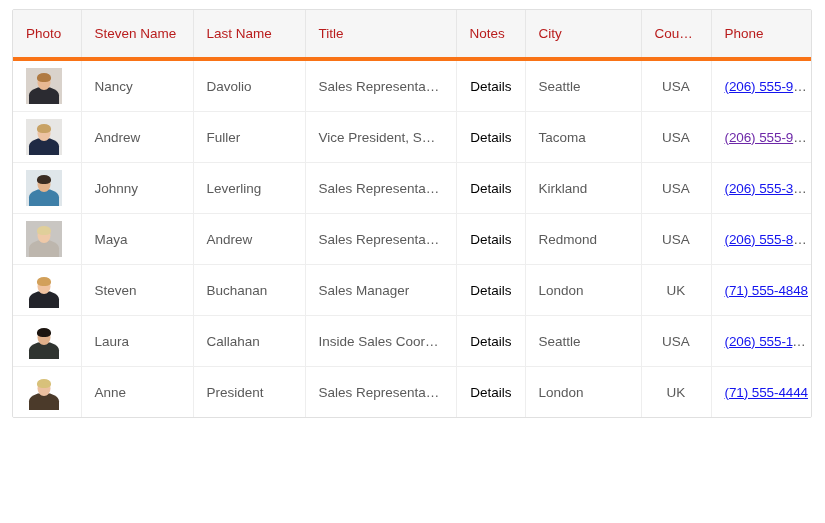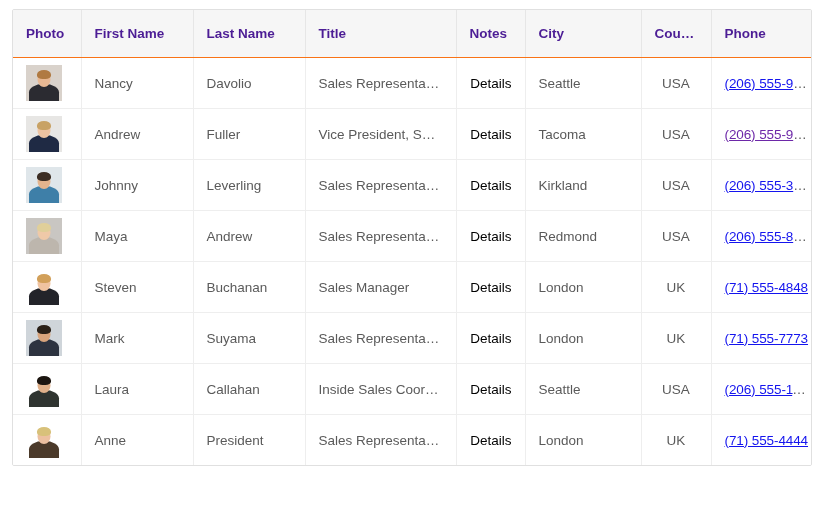--- a/index.html
+++ b/index.html
@@ -29,29 +29,29 @@
 
   table.grid {
     border-collapse: collapse;
     table-layout: fixed;
     width: 798px;
     font-size: 13.5px;
   }
 
   table.grid thead th {
     background: #f6f6f6;
-    color: #4c1d95;
-    font-weight: bold;
+    color: #b91c1c;
+    font-weight: normal;
     font-size: 13.5px;
     text-align: left;
     padding: 0 13px;
     height: 47px;
     vertical-align: middle;
     border-right: 1px solid #e6e6e6;
-    border-bottom: 1px solid #f97316;
+    border-bottom: 4px solid #f97316;
     white-space: nowrap;
     overflow: hidden;
     text-overflow: ellipsis;
   }
   table.grid thead th:last-child { border-right: none; }
   table.grid thead th.num { text-align: left; }
 
   table.grid tbody td {
     color: #5a5a5a;
     padding: 0 13px;
@@ -121,21 +121,21 @@
         <col style="width: 112px;">
         <col style="width: 151px;">
         <col style="width: 69px;">
         <col style="width: 116px;">
         <col style="width: 70px;">
         <col style="width: 114px;">
       </colgroup>
     <thead>
       <tr id="header-row">
           <th>Photo</th>
-          <th>First Name</th>
+          <th>Steven Name</th>
           <th>Last Name</th>
           <th>Title</th>
           <th class="num">Notes</th>
           <th>City</th>
           <th class="num">Country</th>
           <th>Phone</th>
         </tr>
     </thead>
     <tbody id="grid-body">
         <tr>
@@ -223,38 +223,20 @@
           <td>Steven</td>
           <td>Buchanan</td>
           <td>Sales Manager</td>
           <td class="notes-cell"><span class="details-link">Details</span></td>
           <td>London</td>
           <td class="country-cell">UK</td>
           <td><span class="phone-link">(71) 555-4848</span></td>
         </tr>
         <tr>
           <td class="photo-cell">
-            <span class="thumb" title="Mark Suyama photo">
-              <span class="bg" style="background: rgb(207, 213, 218);"></span>
-              <span class="body" style="background: rgb(45, 51, 64); width: 30px; height: 17px; bottom: 0px;"></span>
-              <span class="body" style="background: rgb(216, 164, 124); width: 9px; height: 9px; bottom: 15px; border-radius: 3px;"></span>
-              <span class="head" style="background: rgb(216, 164, 124); width: 13px; height: 15px; top: 7px;"></span>
-              <span class="head" style="background: rgb(42, 32, 24); width: 14px; height: 9px; top: 5px; border-radius: 50% 50% 40% 40%;"></span>
-            </span>
-          </td>
-          <td>Mark</td>
-          <td>Suyama</td>
-          <td>Sales Representative</td>
-          <td class="notes-cell"><span class="details-link">Details</span></td>
-          <td>London</td>
-          <td class="country-cell">UK</td>
-          <td><span class="phone-link">(71) 555-7773</span></td>
-        </tr>
-        <tr>
-          <td class="photo-cell">
             <span class="thumb" title="Laura Callahan photo">
               <span class="bg" style="background: rgb(255, 255, 255);"></span>
               <span class="body" style="background: rgb(47, 52, 48); width: 30px; height: 17px; bottom: 0px;"></span>
               <span class="body" style="background: rgb(224, 176, 138); width: 9px; height: 9px; bottom: 15px; border-radius: 3px;"></span>
               <span class="head" style="background: rgb(224, 176, 138); width: 13px; height: 15px; top: 7px;"></span>
               <span class="head" style="background: rgb(28, 21, 16); width: 14px; height: 9px; top: 5px; border-radius: 50% 50% 40% 40%;"></span>
             </span>
           </td>
           <td>Laura</td>
           <td>Callahan</td>

